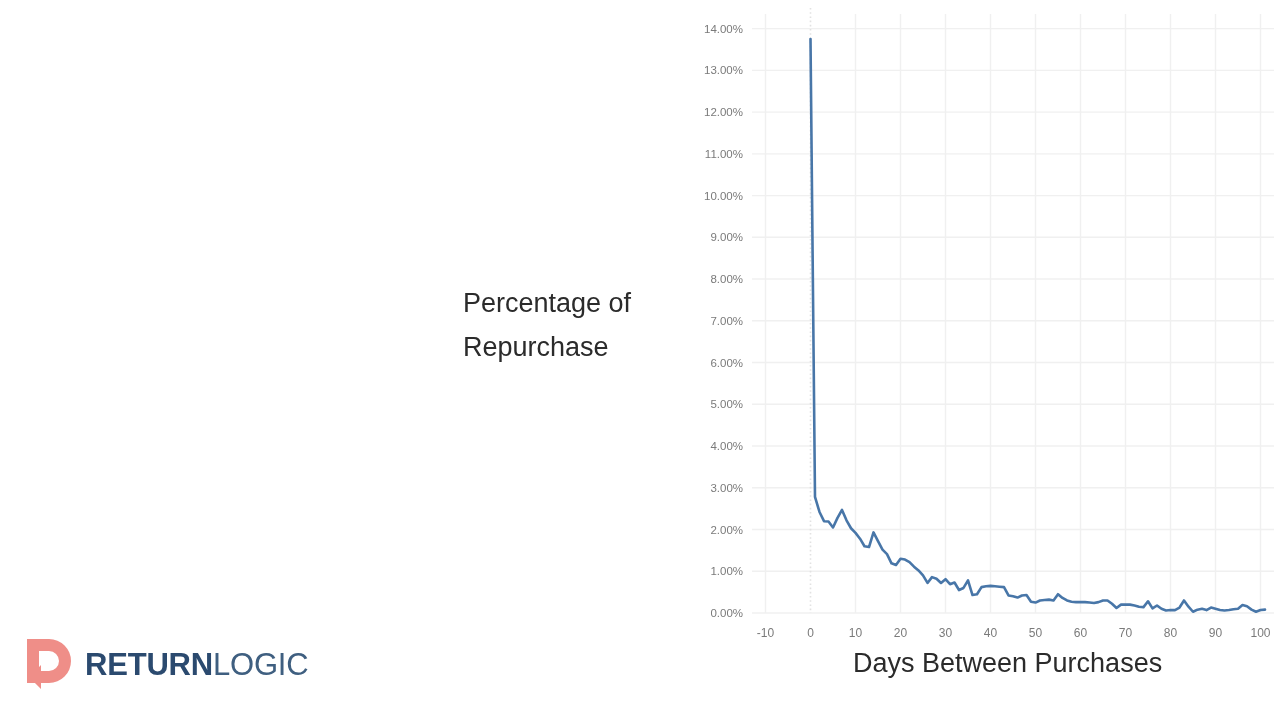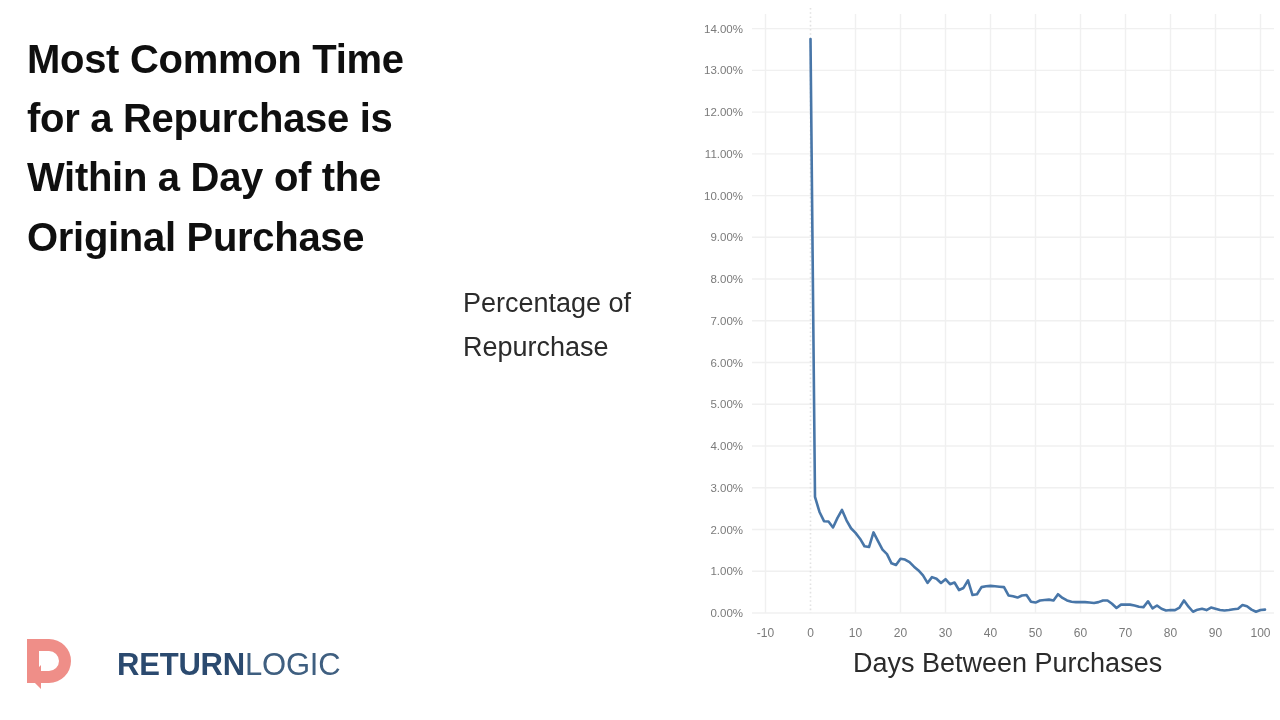--- a/index.html
+++ b/index.html
@@ -61,21 +61,20 @@
     position: relative;
     width: 46px; height: 50px;
     flex: 0 0 auto;
   }
   #logo-wordmark {
     font-size: 31px;
     font-weight: bold;
     letter-spacing: -0.2px;
     white-space: nowrap;
     line-height: 1;
-    margin-left: 32px;
   }
   #logo-wordmark .w1 { color: #2b4a6f; font-weight: 800; }
   #logo-wordmark .w2 { color: #3f5f80; font-weight: 400; }
 
   
   #chart {
     position: absolute;
     left: 690px; top: 8px;
     width: 590px; height: 690px;
   }
@@ -89,21 +88,20 @@
     font-family: "Liberation Sans", sans-serif;
     font-size: 12px;
     fill: #7a7a7a;
   }
 </style>
 </head>
 <body>
 
 <div id="slide">
 
-  <div id="headline">Most Common Time for a Repurchase is Within a Day of the Original Purchase</div>
 
   <div id="y-axis-title">Percentage of Repurchase</div>
 
   <div id="x-axis-title">Days Between Purchases</div>
 
   <div id="chart">
     <svg id="chart-svg" width="590" height="690" viewBox="0 0 590 690">
         <line x1="62" x2="584" y1="605" y2="605" stroke="#f0f0f0" stroke-width="1.4"></line>
         <text x="53" y="609" text-anchor="end" class="ytick-label">0.00%</text>
         <line x1="62" x2="584" y1="563.2578397212544" y2="563.2578397212544" stroke="#f0f0f0" stroke-width="1.4"></line>

